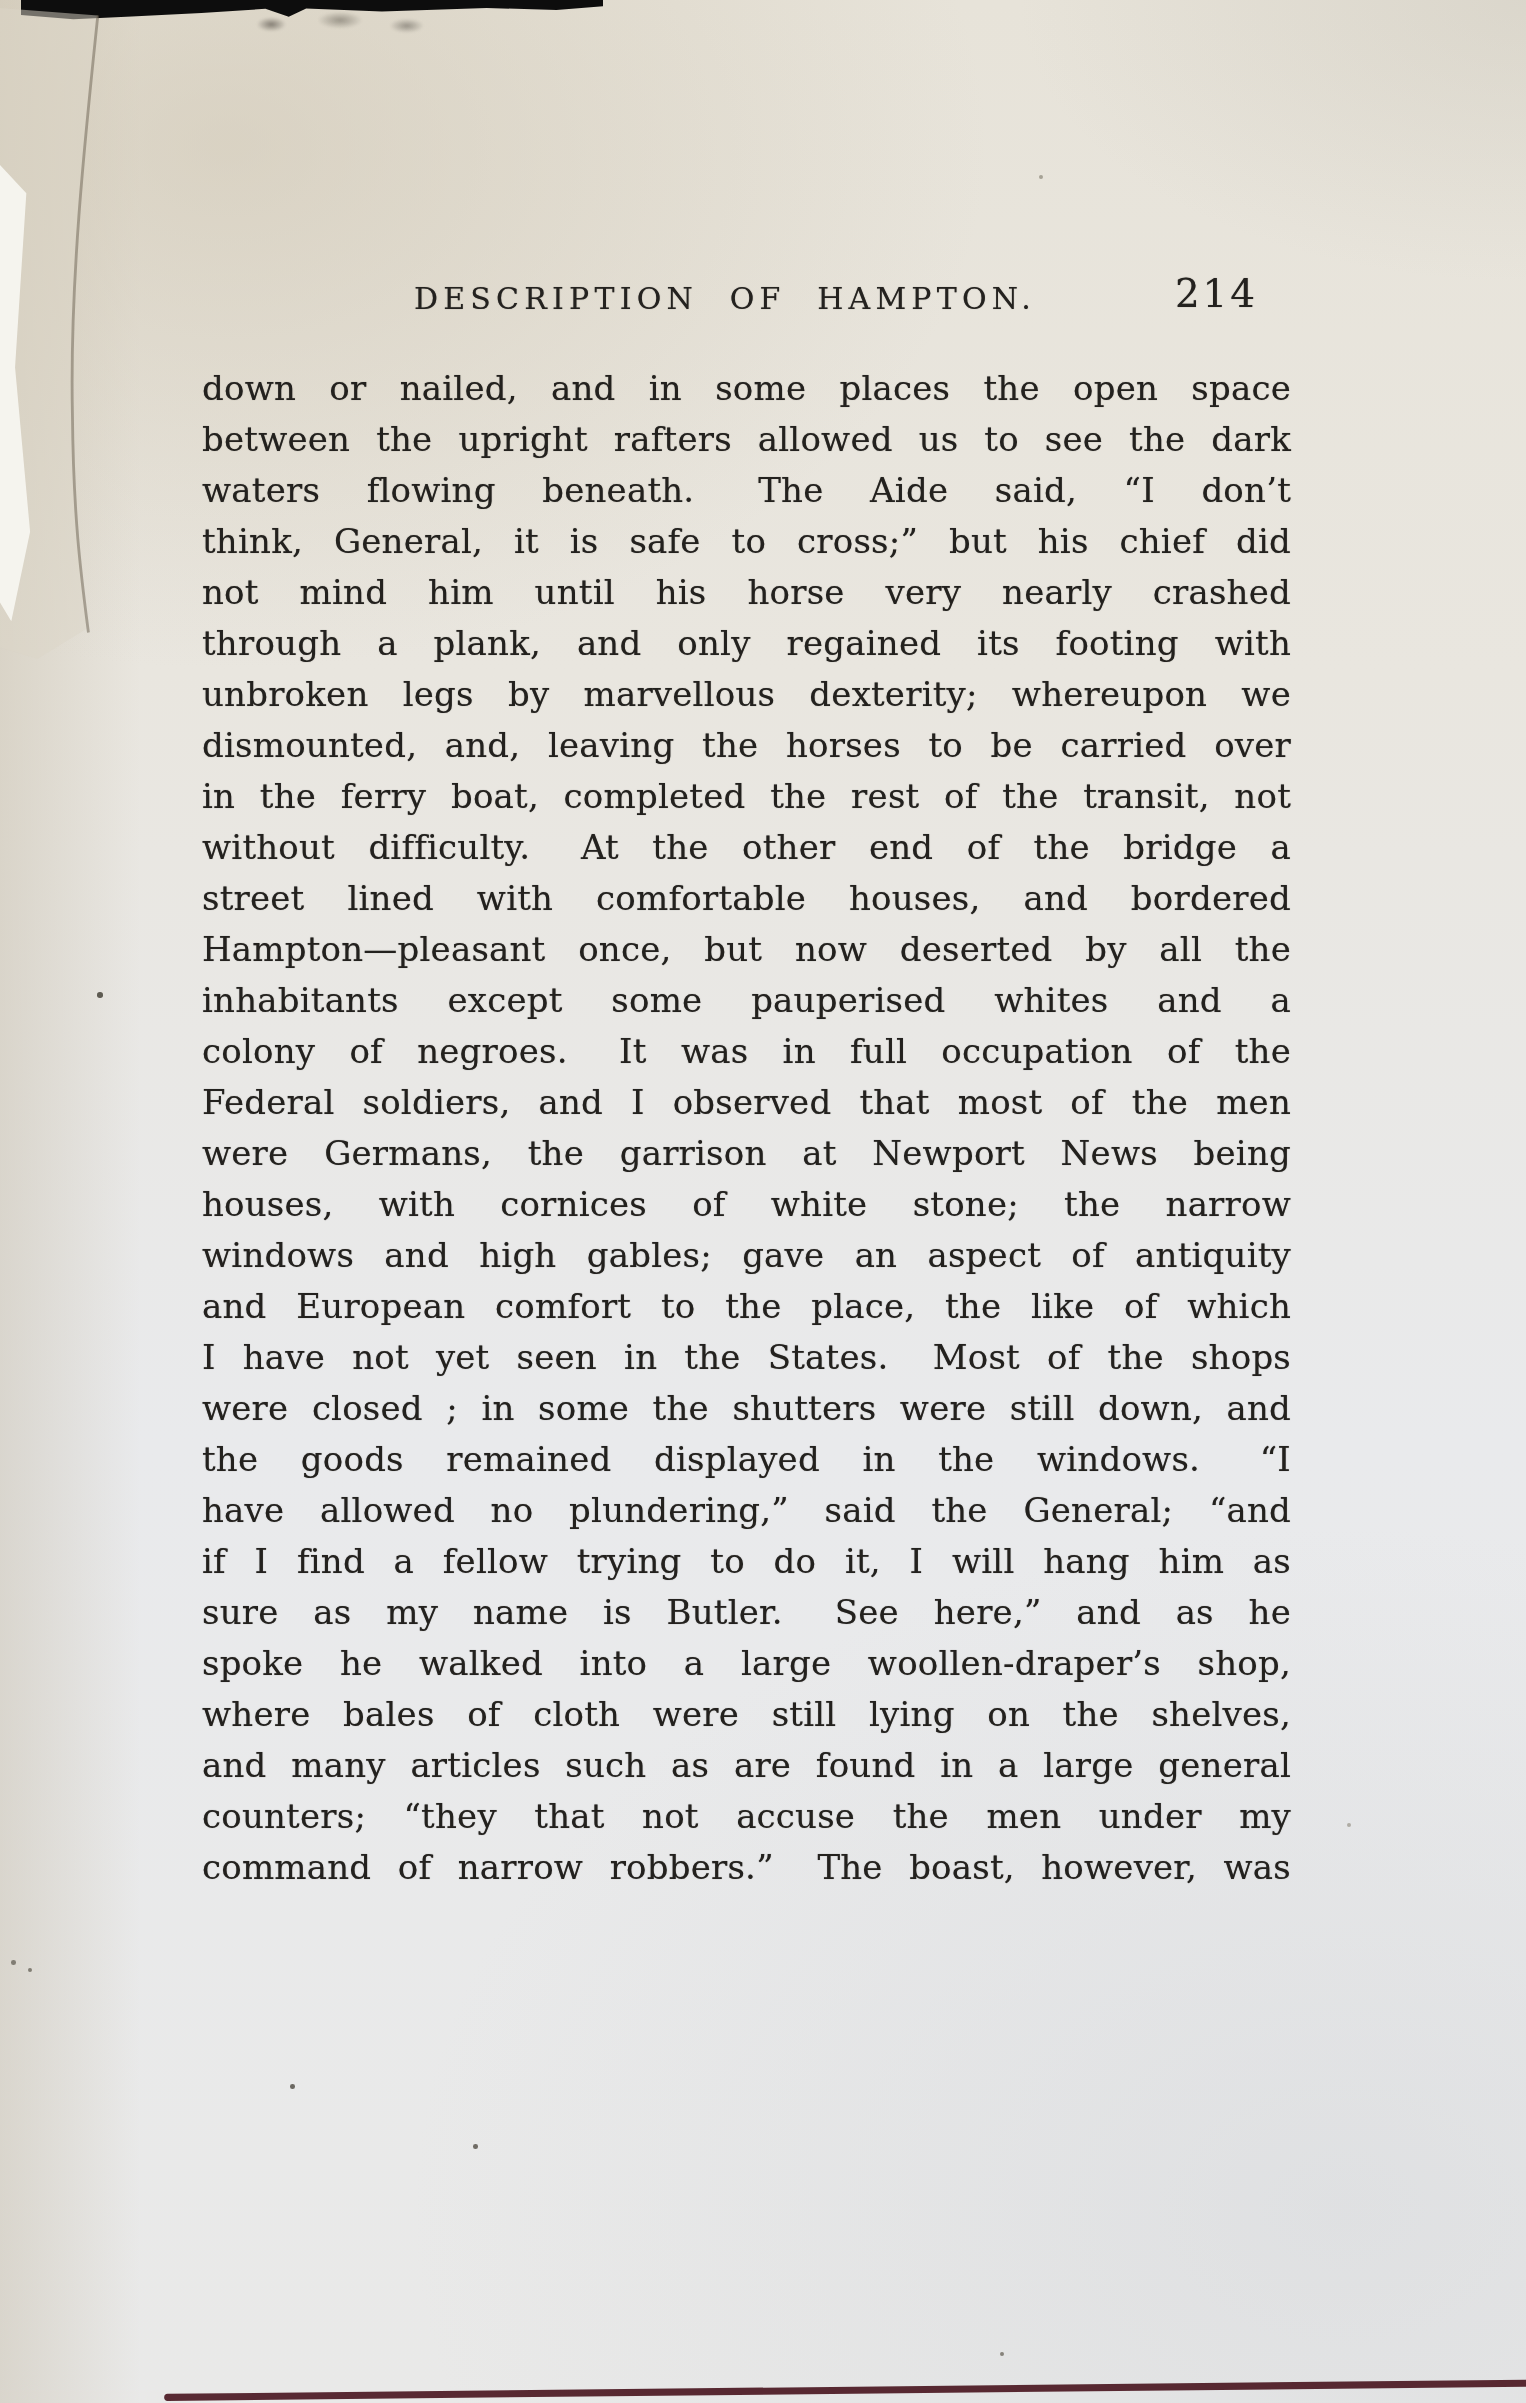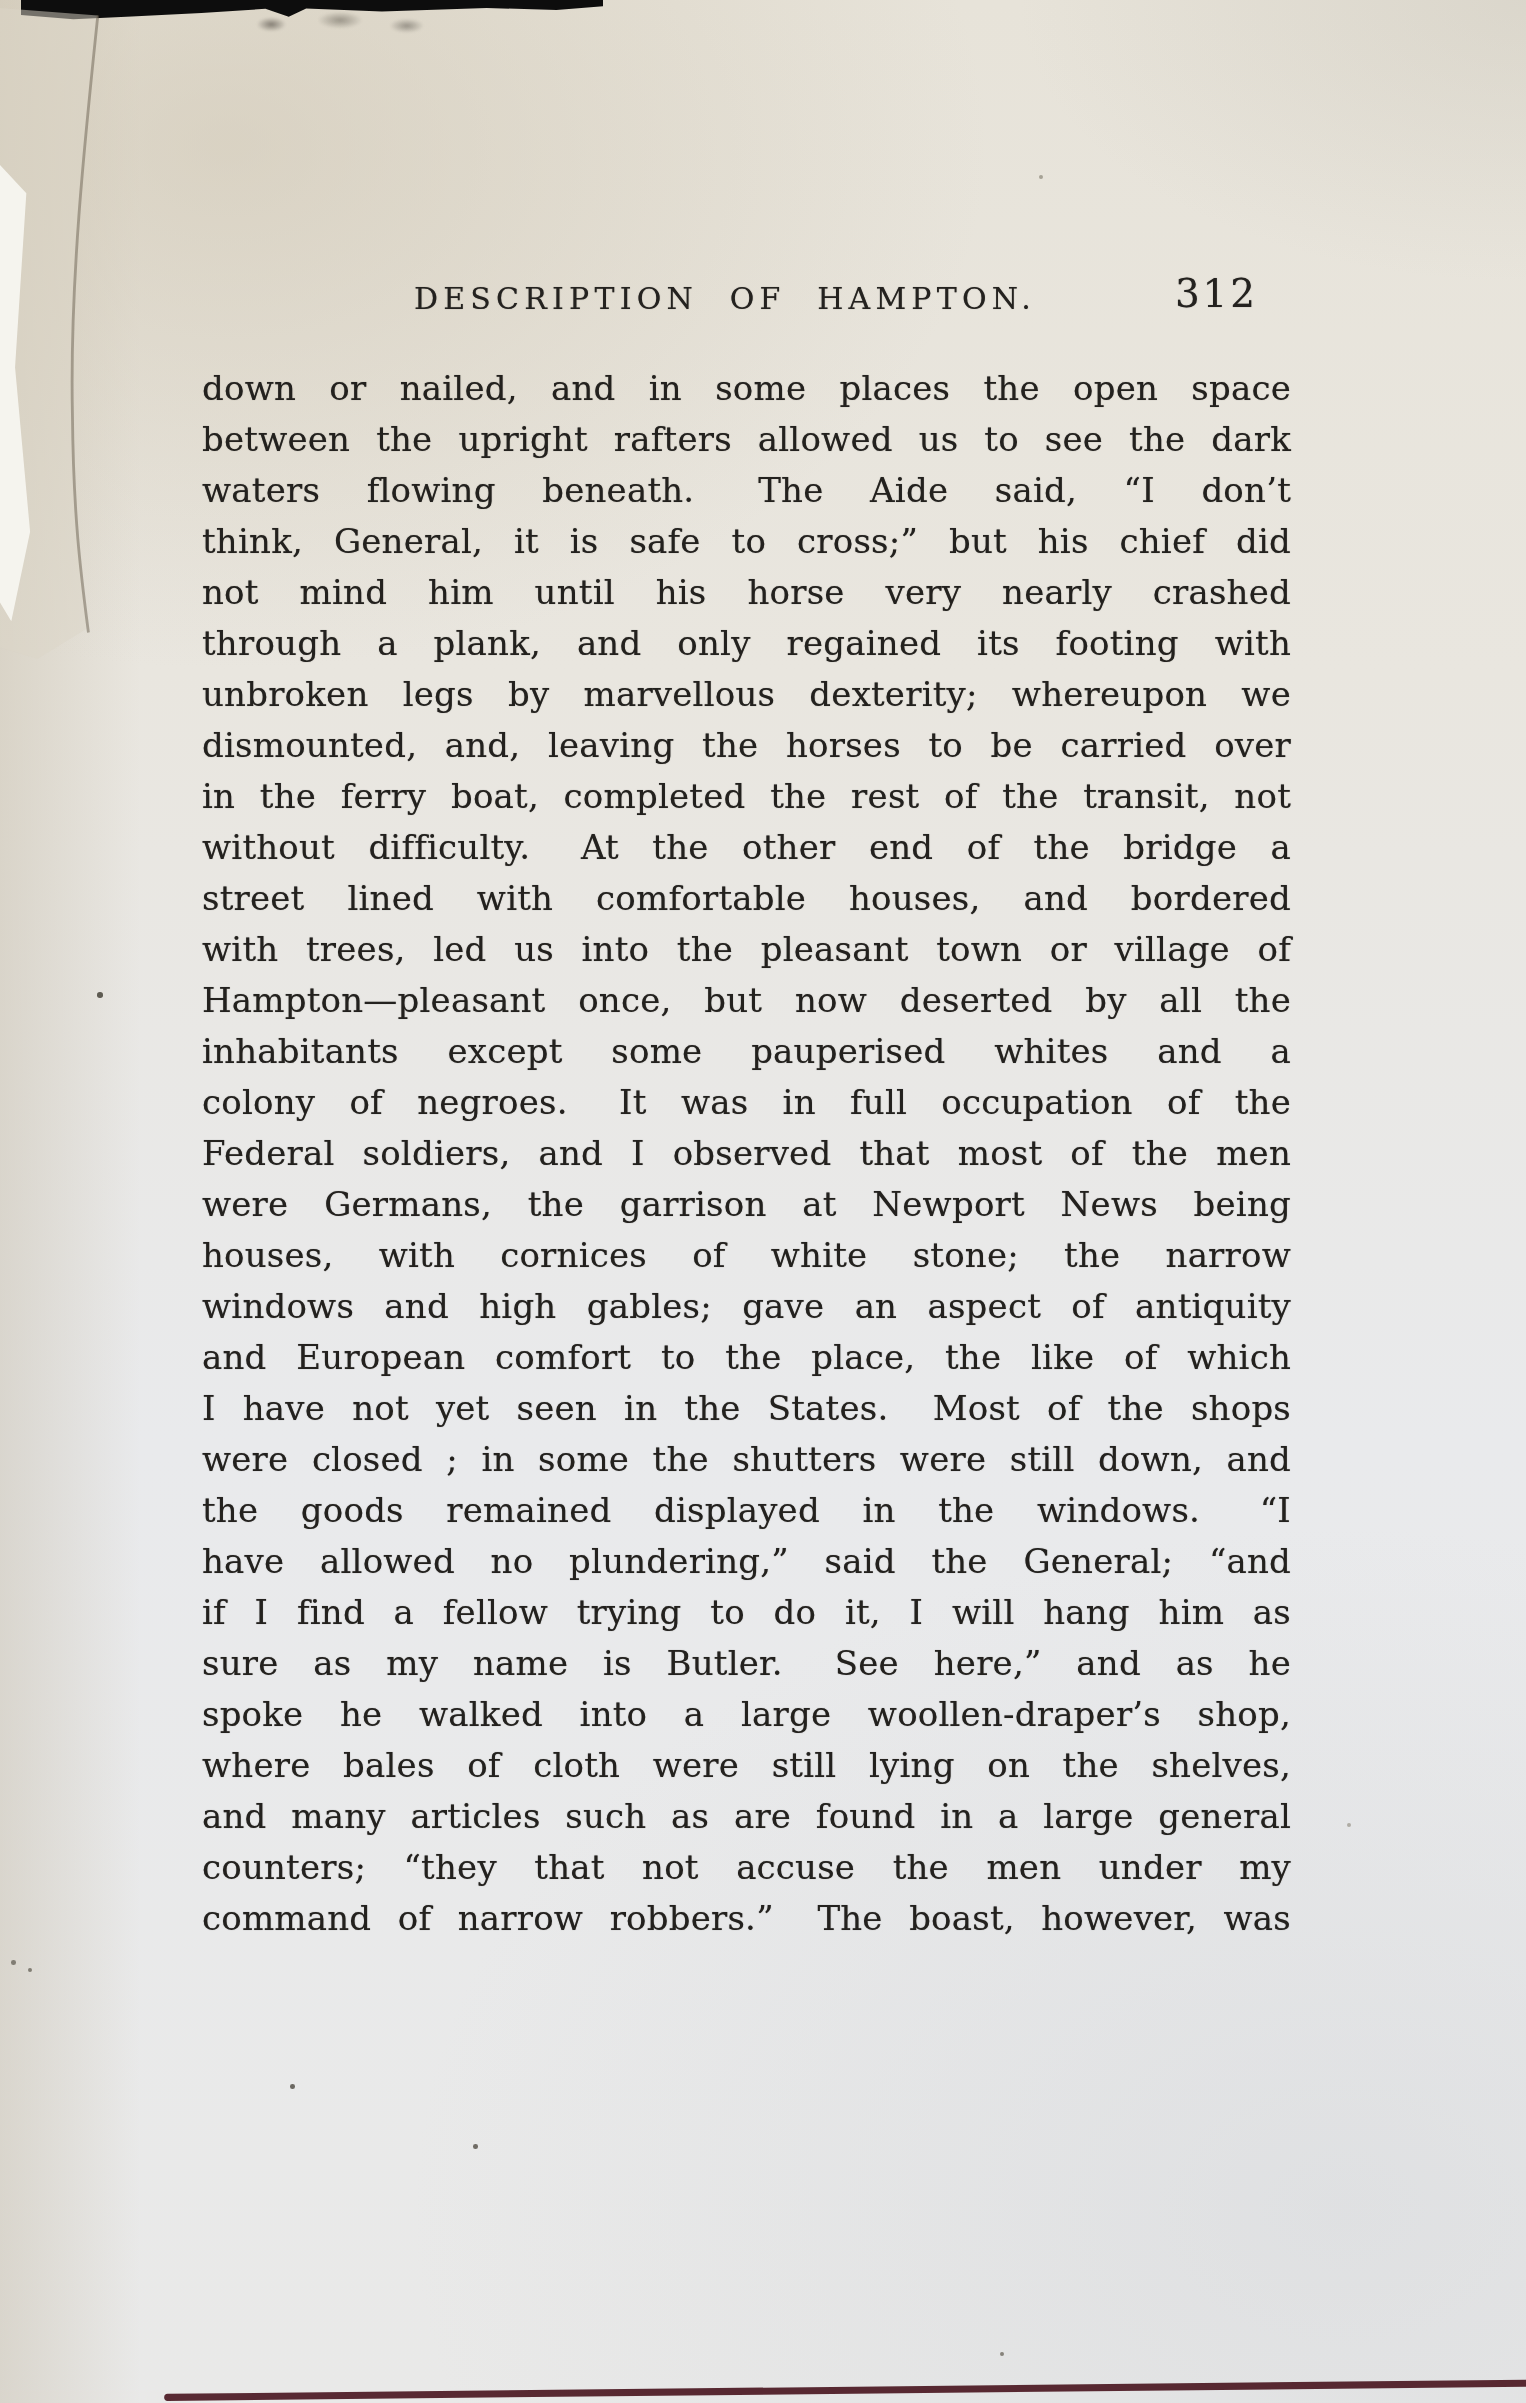--- a/index.html
+++ b/index.html
@@ -79,35 +79,34 @@
   <div class="top-edge-strip"></div>
   <div class="smudge"></div>
 
   <svg class="corner-svg" width="301" height="678" viewBox="0 0 320 720">
     <path d="M0,8 L104,16 C92,140 76,300 78,430 C79,540 86,600 92,668 L40,700 L0,688 Z" fill="#dcd6c8" opacity="0.5"></path>
     <path d="M0,175 L28,205 L16,390 L32,565 L12,660 L0,640 Z" fill="#f7f5f0" opacity="0.95"></path>
     <path d="M104,16 C90,150 74,300 77,440 C78,550 86,610 94,672" fill="none" stroke="rgba(105,95,80,0.5)" stroke-width="3"></path>
   </svg>
 
   <div class="running-head">DESCRIPTION OF HAMPTON.</div>
-  <div class="page-num">312</div>
+  <div class="page-num">214</div>
 
   <div class="body-text">
       <div class="line">down or nailed, and in some places the open space</div>
       <div class="line">between the upright rafters allowed us to see the dark</div>
       <div class="line">waters flowing beneath.  The Aide said, “I don’t</div>
       <div class="line">think, General, it is safe to cross;” but his chief did</div>
       <div class="line">not mind him until his horse very nearly crashed</div>
       <div class="line">through a plank, and only regained its footing with</div>
       <div class="line">unbroken legs by marvellous dexterity; whereupon we</div>
       <div class="line">dismounted, and, leaving the horses to be carried over</div>
       <div class="line">in the ferry boat, completed the rest of the transit, not</div>
       <div class="line">without difficulty.  At the other end of the bridge a</div>
       <div class="line">street lined with comfortable houses, and bordered</div>
-      <div class="line">with trees, led us into the pleasant town or village of</div>
       <div class="line">Hampton—pleasant once, but now deserted by all the</div>
       <div class="line">inhabitants except some pauperised whites and a</div>
       <div class="line">colony of negroes.  It was in full occupation of the</div>
       <div class="line">Federal soldiers, and I observed that most of the men</div>
       <div class="line">were Germans, the garrison at Newport News being</div>
       <div class="line">houses, with cornices of white stone; the narrow</div>
       <div class="line">windows and high gables; gave an aspect of antiquity</div>
       <div class="line">and European comfort to the place, the like of which</div>
       <div class="line">I have not yet seen in the States.  Most of the shops</div>
       <div class="line">were closed ; in some the shutters were still down, and</div>

